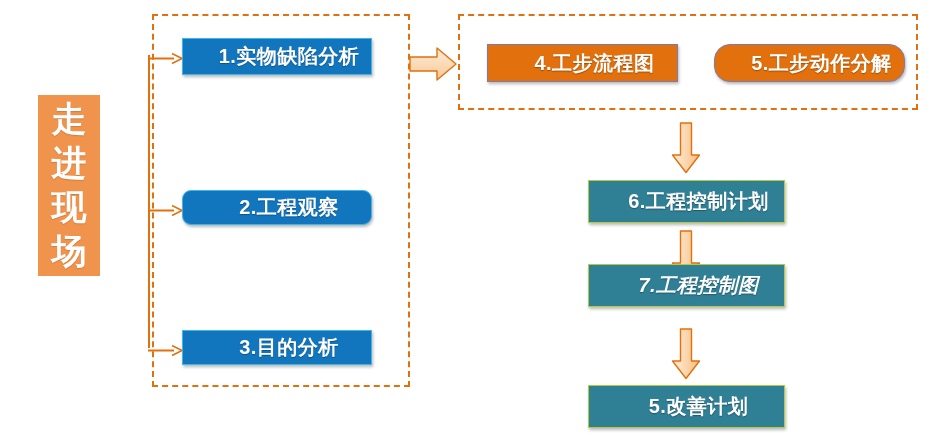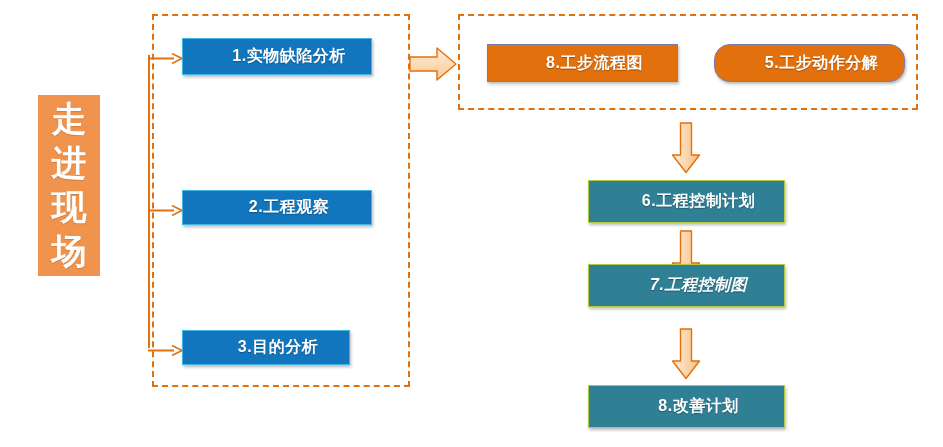--- a/index.html
+++ b/index.html
@@ -51,21 +51,21 @@
 
   
   .node {
     position: absolute;
     box-sizing: border-box;
     display: flex;
     align-items: center;
     justify-content: center;
     color: #ffffff;
     font-weight: bold;
-    font-size: 16px;
+    font-size: 20px;
     letter-spacing: .5px;
     white-space: nowrap;
     box-shadow: 1px 2px 3px rgba(0,0,0,.28);
     text-shadow: 0 1px 1px rgba(0,0,0,.30);
     padding-left: 24px;
   }
   .node-blue {
     background: #1276be;
     border: 1px solid #41b6e6;
   }
@@ -73,22 +73,22 @@
     background: #e2700c;
     border: 1px solid #7b7bb0;
   }
   .node-teal {
     background: #2f7f95;
     border: 1px solid #b5c941;
   }
 
   
   #node-1 { left: 182px; top: 38px;  width: 190px; height: 37px; }
-  #node-2 { left: 182px; top: 190px; width: 190px; height: 35px; }
-  #node-3 { left: 182px; top: 330px; width: 168px; height: 35px; }
+  #node-2 { left: 182px; top: 190px; width: 190px; height: 35px; border-radius: 9px; }
+  #node-3 { left: 182px; top: 330px; width: 190px; height: 35px; }
   #node-4 { left: 487px; top: 44px;  width: 191px; height: 38px; }
   #node-5 { left: 714px; top: 44px;  width: 191px; height: 38px; border-radius: 16px; }
   #node-6 { left: 588px; top: 180px; width: 197px; height: 43px; text-align: center; }
   #node-7 { left: 588px; top: 264px; width: 197px; height: 43px; font-style: italic; }
   #node-8 { left: 588px; top: 385px; width: 197px; height: 43px; }
 
   
   .rail {
     position: absolute;
     left: 148px;
@@ -179,21 +179,21 @@
           <stop offset="0%" stop-color="#fdebd7"></stop>
           <stop offset="55%" stop-color="#fbd9b4"></stop>
           <stop offset="100%" stop-color="#f8c794"></stop>
         </linearGradient>
       </defs>
       <path d="M1 11 H28 V2 L47 18 L28 34 V25 H1 Z" fill="url(#gradRight)" stroke="#e2700c" stroke-width="1.4" stroke-linejoin="round"></path>
     </svg>
   </div>
 
   <div class="node node-orange" id="node-4">
-    <span>8.工步流程图</span>
+    <span>4.工步流程图</span>
   </div>
   <div class="node node-orange" id="node-5">
     <span>5.工步动作分解</span>
   </div>
 
   <div class="arrow-down" id="arrow-down-1">
     <svg width="30" height="52" viewBox="0 0 30 52">
       <defs>
         <linearGradient id="gradDown1" x1="0" y1="0" x2="1" y2="0">
           <stop offset="0%" stop-color="#fdeedc"></stop>
@@ -229,16 +229,16 @@
     </svg>
   </div>
 
   <div class="node node-teal" id="node-6">
     <span>6.工程控制计划</span>
   </div>
   <div class="node node-teal" id="node-7">
     <span>7.工程控制图</span>
   </div>
   <div class="node node-teal" id="node-8">
-    <span>8.改善计划</span>
+    <span>5.改善计划</span>
   </div>
 
 </div>
 
 </body></html>

